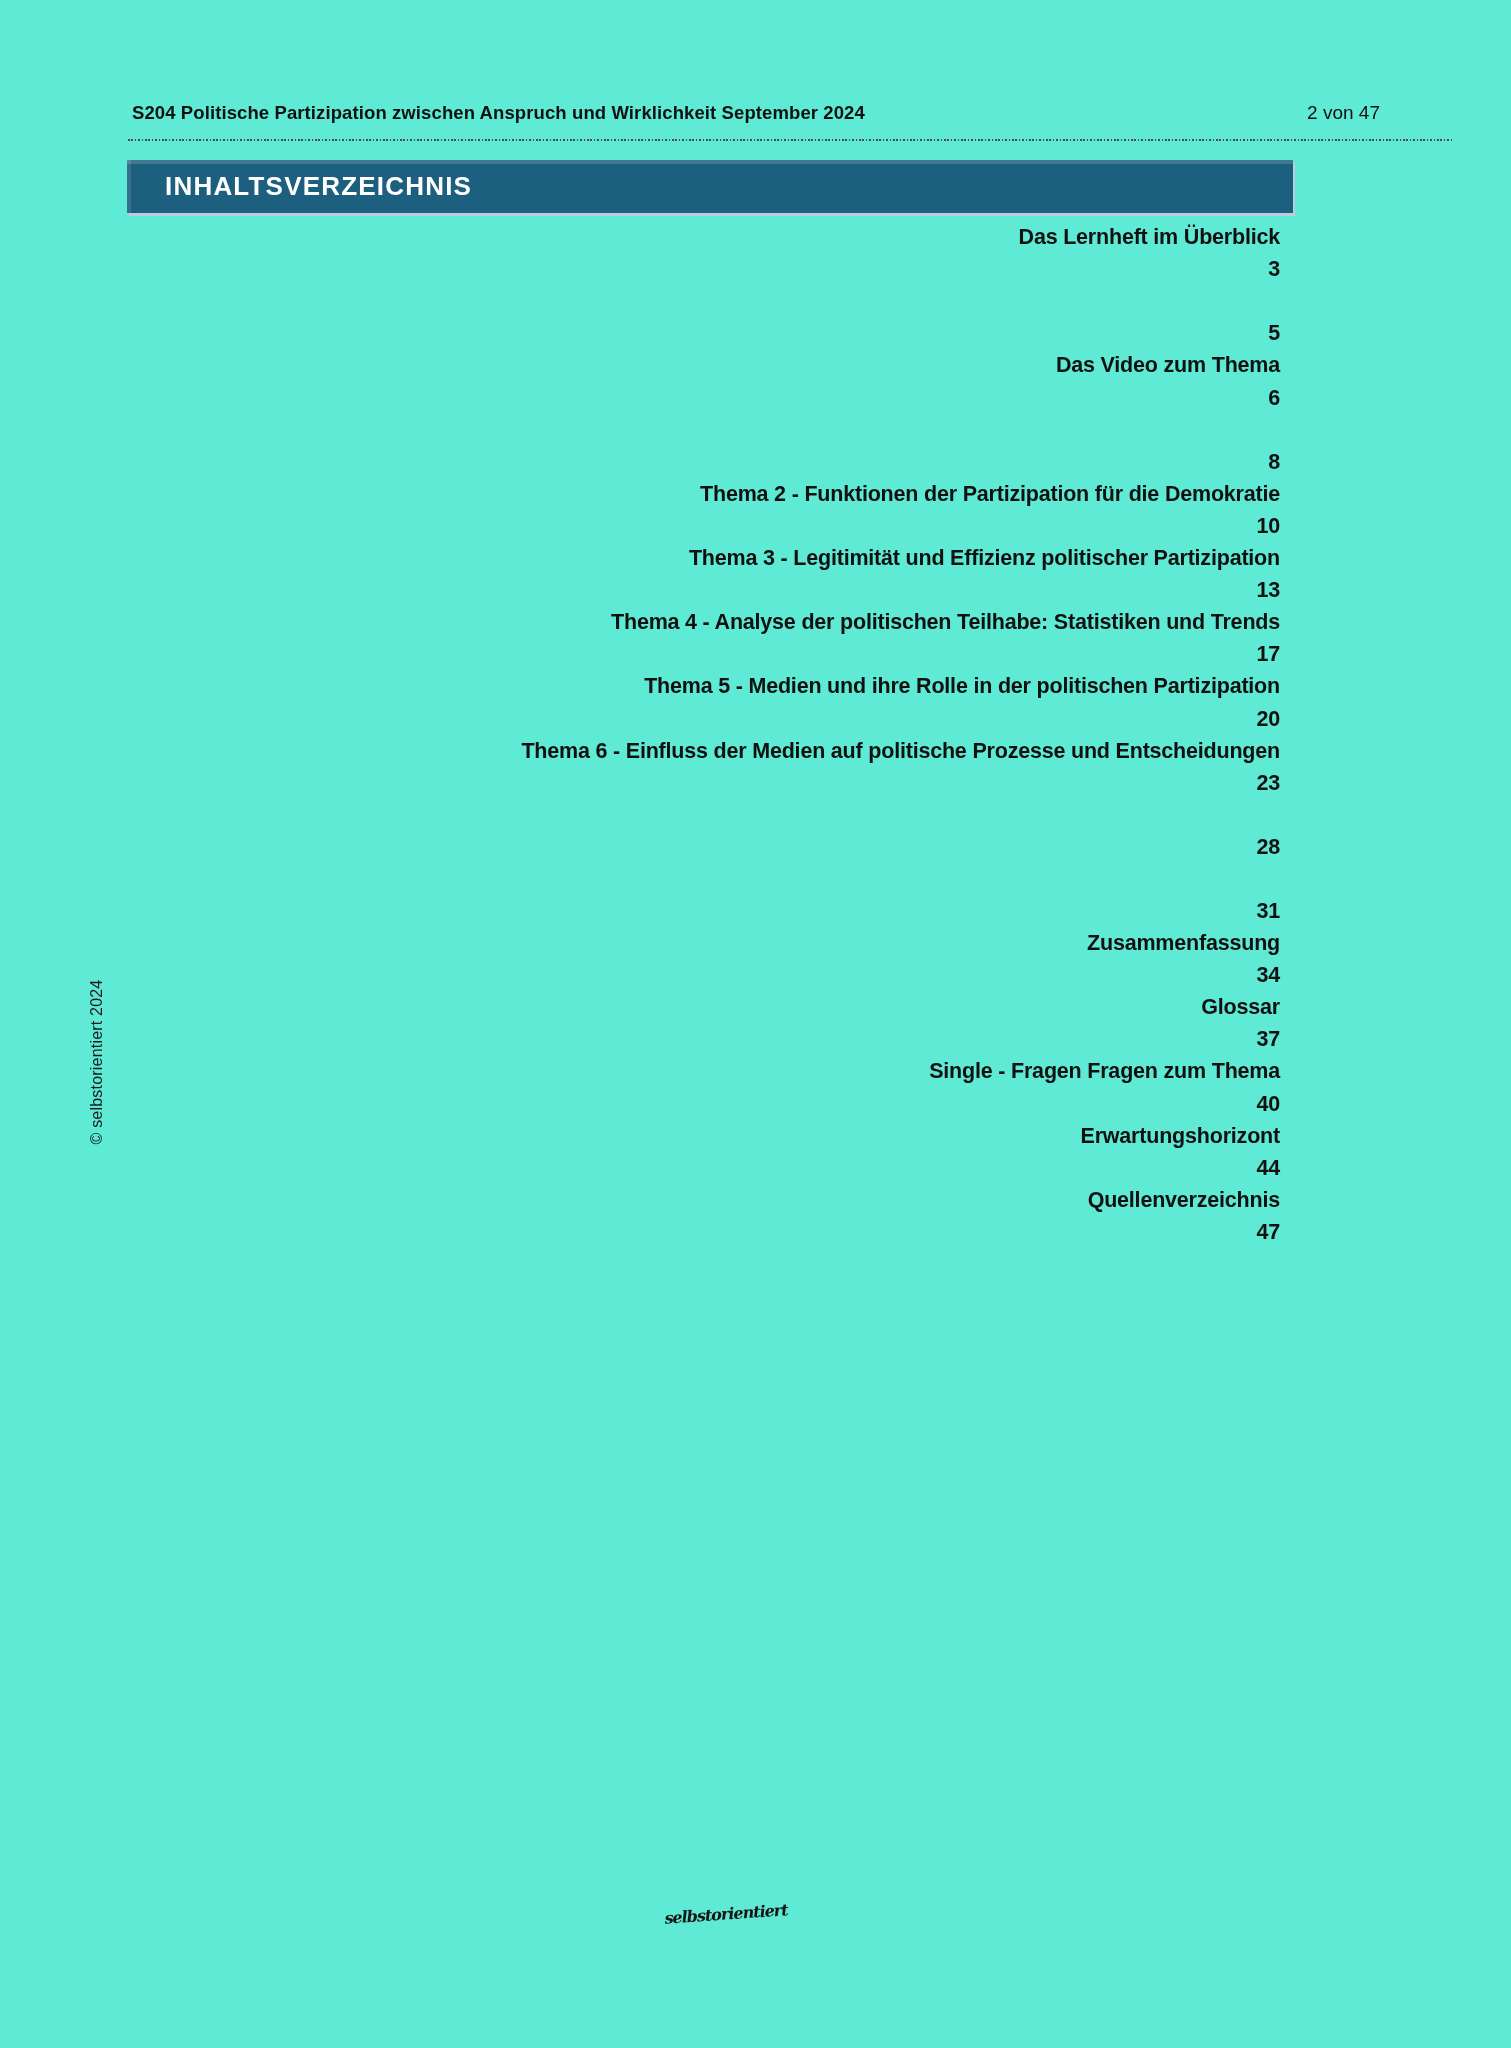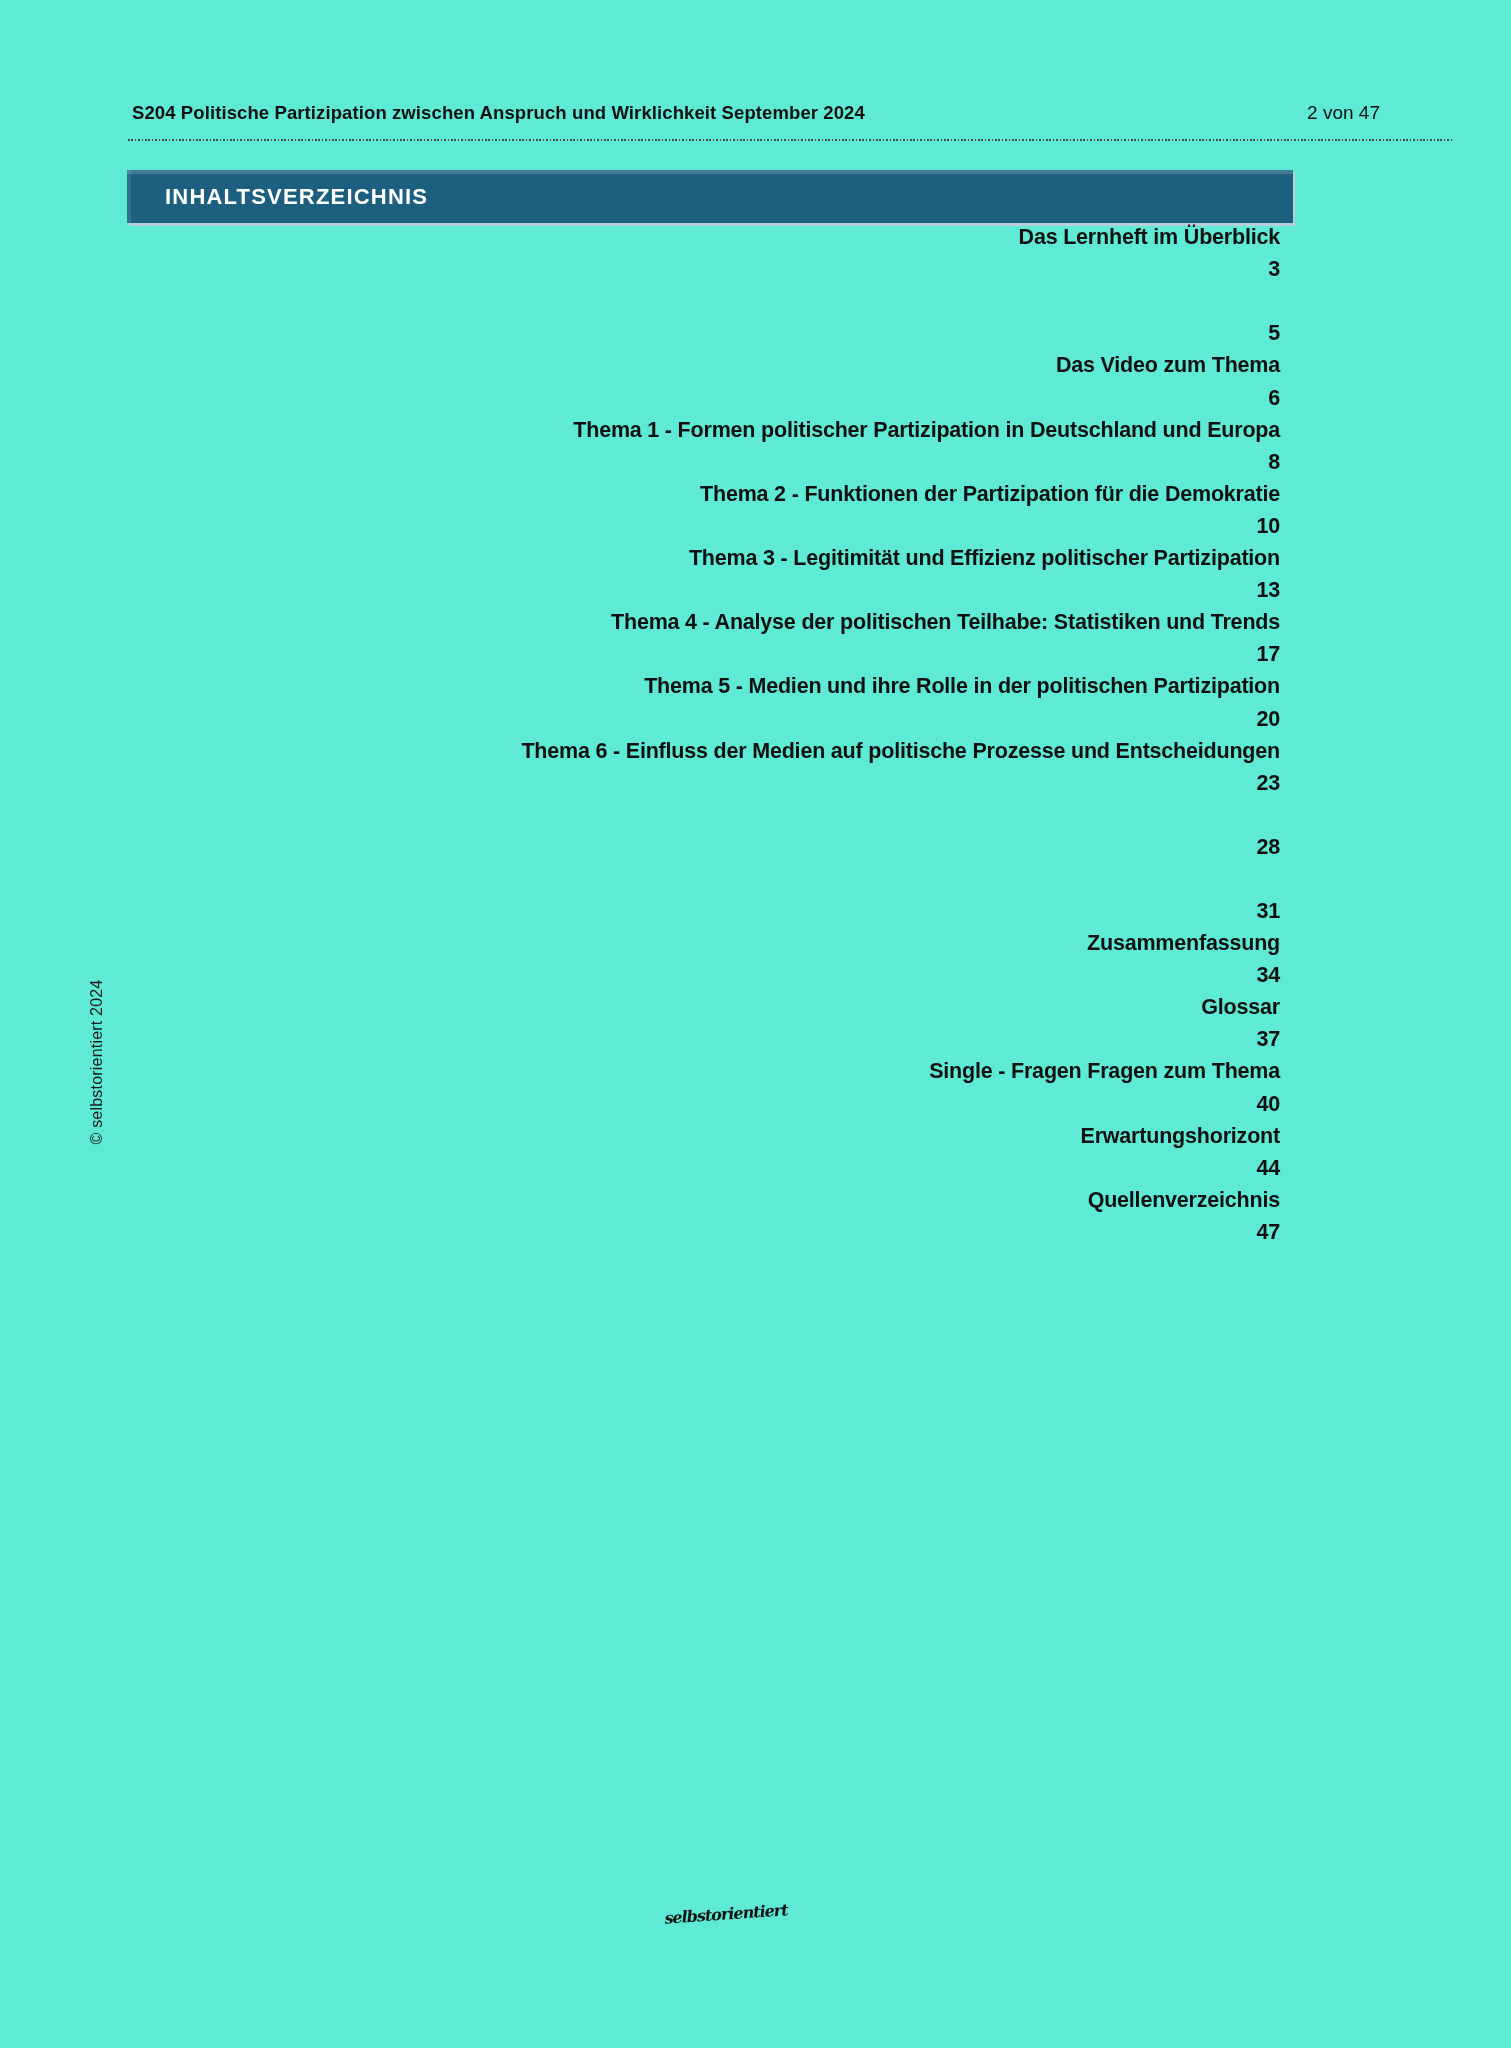--- a/index.html
+++ b/index.html
@@ -17,28 +17,28 @@
     display:flex;justify-content:space-between;align-items:baseline;
   }
   .doc-title{font-size:18.5px;font-weight:600;letter-spacing:0.1px;}
   .page-indicator{font-size:19px;font-weight:400;}
   .header-rule{
     position:absolute;left:128px;top:139px;width:1325px;height:2px;
     background-image:repeating-linear-gradient(90deg,#4a4a4a 0 1.6px,transparent 1.6px 3.4px);
   }
   
   .title-bar{
-    position:absolute;left:127px;top:170px;width:1166px;height:53px;
+    position:absolute;left:127px;top:160px;width:1166px;height:53px;
     background:var(--accent,#1d5f7e);
     display:flex;align-items:center;
     padding-left:38px;box-sizing:border-box;
     box-shadow:inset 0 4px 0 rgba(255,255,255,.16),
                inset 4px 0 0 rgba(255,255,255,.10),
                2px 3px 0 #b9cdda;
-    color:#ffffff;font-size:22px;font-weight:700;letter-spacing:1.2px;
+    color:#ffffff;font-size:26px;font-weight:700;letter-spacing:1.2px;
   }
   
   .toc{
     position:absolute;left:167px;top:225px;width:1113px;
     display:flex;flex-direction:column;
   }
   .toc-row{
     display:flex;align-items:flex-end;
     height:64.2px;padding-bottom:7px;box-sizing:border-box;
     font-size:21.5px;font-weight:700;letter-spacing:-0.2px;
@@ -90,21 +90,20 @@
     <div class="toc-row">
       <span class="dots"></span>
       <span class="toc-page">5</span>
     </div>
     <div class="toc-row">
       <span class="toc-title">Das Video zum Thema</span>
       <span class="dots"></span>
       <span class="toc-page">6</span>
     </div>
     <div class="toc-row">
-      <span class="toc-title">Thema 1 - Formen politischer Partizipation in Deutschland und Europa</span>
       <span class="dots"></span>
       <span class="toc-page">8</span>
     </div>
     <div class="toc-row">
       <span class="toc-title">Thema 2 - Funktionen der Partizipation für die Demokratie</span>
       <span class="dots"></span>
       <span class="toc-page">10</span>
     </div>
     <div class="toc-row">
       <span class="toc-title">Thema 3 - Legitimität und Effizienz politischer Partizipation</span>

